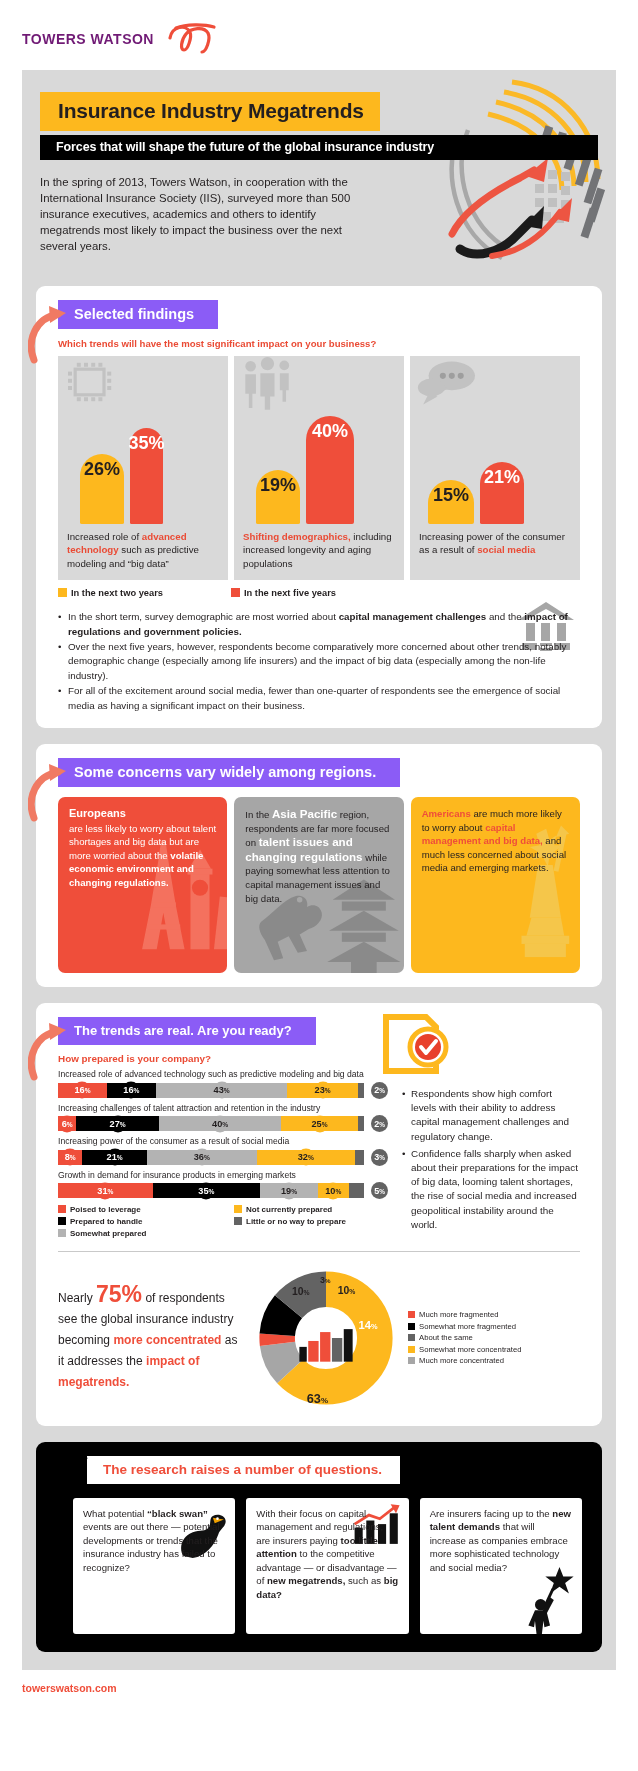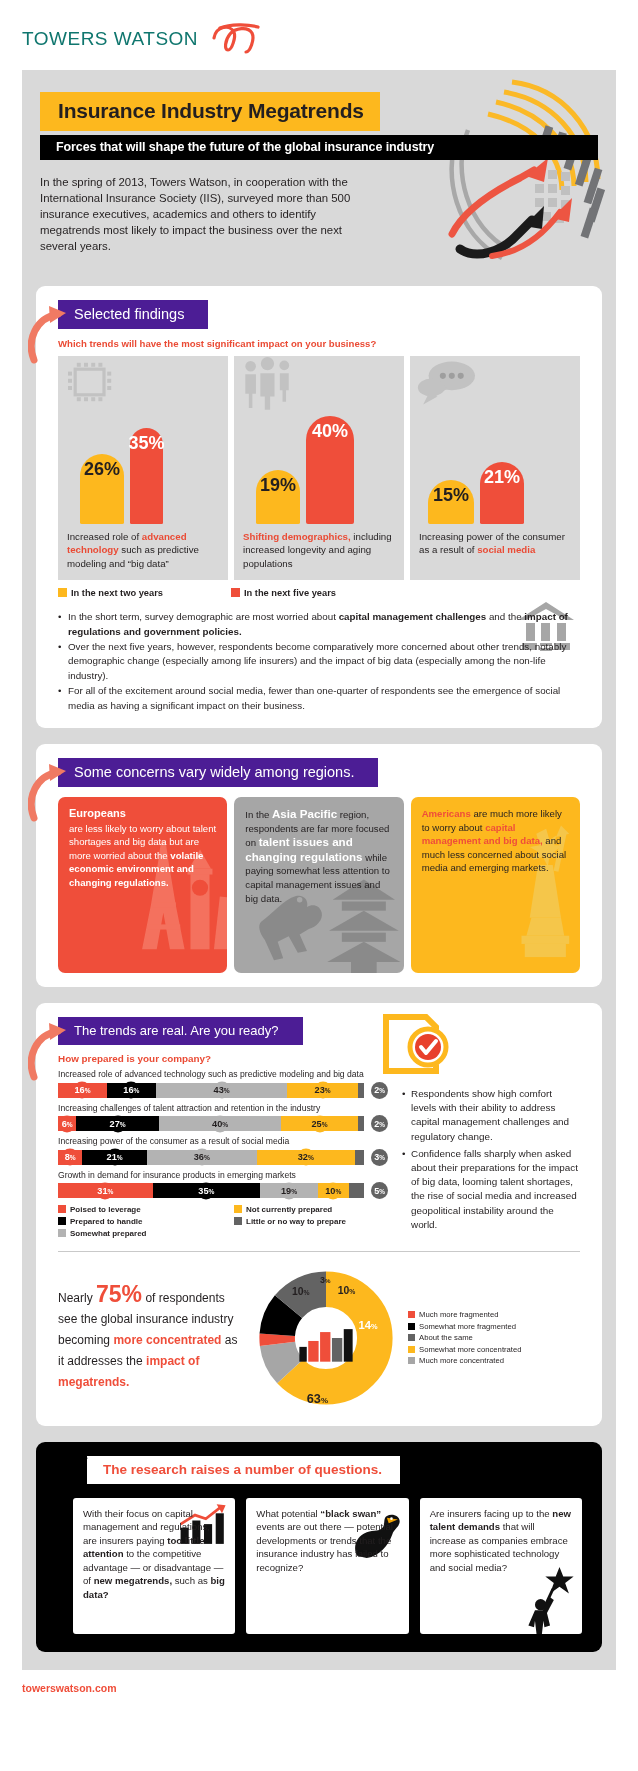--- a/index.html
+++ b/index.html
@@ -7,21 +7,21 @@
     width: 638px;
     background: #ffffff;
     font-family: "Liberation Sans", sans-serif;
     color: #231f20;
     -webkit-font-smoothing: antialiased;
   }
   .page { width:638px; position:relative; }
 
   
   .logo-bar { padding: 22px 0 14px 22px; display:flex; align-items:center; gap:10px; }
-  .logo-text { font-size:19px; font-weight:normal; letter-spacing:0.5px; color:#0f766e; }
+  .logo-text { font-size:14px; font-weight:bold; letter-spacing:0.5px; color:#701a75; }
   .logo-mark { width:60px; height:34px; }
 
   
   .grey-wrap { background:#d9d9d9; margin:0 22px 0 22px; padding:0 0 18px 0; position:relative; }
 
   
   .hero { position:relative; padding: 22px 0 16px 0; overflow:hidden; }
   .hero-globe { position:absolute; right:-6px; top:4px; width:230px; height:215px; }
   .title-bar {
     background:#fdb81e; display:inline-block; padding:7px 16px 8px 18px;
@@ -31,21 +31,21 @@
   .subtitle-bar {
     background:#000; display:block; margin:4px 18px 0 18px; padding:5px 14px 6px 16px;
     position:relative; z-index:3;
   }
   .subtitle-bar h2 { font-size:12.5px; font-weight:bold; color:#fff; letter-spacing:-0.1px; }
   .intro { margin:14px 18px 0 18px; width:320px; font-size:11.4px; line-height:16px; position:relative; z-index:3; }
 
   
   .card { background:#fff; border-radius:9px; margin:16px 14px 0 14px; padding:0 0 14px 0; position:relative; }
   .blackhdr {
-    background:#4c1d95; display:inline-block; color:#fff; font-weight:normal;
+    background:#8b5cf6; display:inline-block; color:#fff; font-weight:bold;
     padding:6px 24px 7px 16px; margin:14px 0 0 22px; font-size:14.5px;
   }
   .blackhdr.sm { font-size:13px; }
   .curvearrow { position:absolute; left:-8px; top:18px; width:42px; height:60px; z-index:5; }
 
   
   .qred { color:#ea4b35; font-weight:bold; font-size:9.6px; margin:9px 0 7px 22px; }
   .findings { display:flex; gap:6px; margin:0 22px; }
   .fcol { background:#d9d9d9; flex:1; position:relative; padding:0 0 6px 0; }
   .ficon { height:56px; position:relative; }
@@ -569,47 +569,47 @@
     <div class="qcard">
       <svg class="qarrow" viewBox="0 0 46 56">
         <path d="M8 52 C0 32 10 12 32 8" fill="none" stroke="#000" stroke-width="7" stroke-linecap="round"></path>
         <path d="M22 0 L42 6 L24 18 Z" fill="#000"></path>
       </svg>
       <div class="qhdr">The research raises a number of questions.</div>
 
       <div class="qrow">
 
         <div class="qbox">
+          <svg class="qart" viewBox="0 0 70 56" style="right:2px;top:12px;width:64px;height:52px">
+            <path d="M16 50 C10 42 14 28 26 24 C34 21 40 24 44 18 C46 14 44 8 48 6 C54 3 62 6 62 12 C62 18 56 20 54 26 C50 38 40 50 26 52 Z" fill="#111"></path>
+            <path d="M48 8 L60 10 L50 14 Z" fill="#f0a000"></path>
+            <circle cx="53" cy="9" r="1.4" fill="#fff"></circle>
+          </svg>
+          <div class="qtxt">
+            <span>What potential </span><b>“black swan”</b><span> events are out there — potential developments or trends that the insurance industry has failed to recognize?</span>
+          </div>
+        </div>
+
+        <div class="qbox">
           <svg class="qart" viewBox="0 0 60 46" style="right:4px;top:6px;width:54px;height:42px">
             <g fill="#111">
               <rect x="4" y="26" width="9" height="18"></rect>
                 <rect x="17" y="18" width="9" height="26"></rect>
               <rect x="30" y="22" width="9" height="22"></rect>
                 <rect x="43" y="10" width="9" height="34"></rect>
             </g>
             <path d="M4 22 L20 12 L32 16 L50 2" fill="none" stroke="#ef4e3a" stroke-width="3"></path>
             <path d="M44 0 L54 1 L50 10 Z" fill="#ef4e3a"></path>
           </svg>
           <div class="qtxt">
             <span>With their focus on capital management and regulations, are insurers paying </span><b>too little attention</b><span> to the competitive advantage — or disadvantage — of </span><b>new megatrends,</b><span> such as </span><b>big data?</b>
           </div>
         </div>
 
         <div class="qbox">
-          <svg class="qart" viewBox="0 0 70 56" style="right:2px;top:12px;width:64px;height:52px">
-            <path d="M16 50 C10 42 14 28 26 24 C34 21 40 24 44 18 C46 14 44 8 48 6 C54 3 62 6 62 12 C62 18 56 20 54 26 C50 38 40 50 26 52 Z" fill="#111"></path>
-            <path d="M48 8 L60 10 L50 14 Z" fill="#f0a000"></path>
-            <circle cx="53" cy="9" r="1.4" fill="#fff"></circle>
-          </svg>
-          <div class="qtxt">
-            <span>What potential </span><b>“black swan”</b><span> events are out there — potential developments or trends that the insurance industry has failed to recognize?</span>
-          </div>
-        </div>
-
-        <div class="qbox">
           <svg class="qart" viewBox="0 0 70 78" style="right:-2px;bottom:-4px;width:66px;height:76px">
             <g fill="#111">
               <path d="M44 4 L48 14 L59 14 L50 21 L54 32 L44 25 L34 32 L38 21 L29 14 L40 14 Z"></path>
               <rect x="31" y="26" width="3" height="22" transform="rotate(25 32 37)"></rect>
               <circle cx="24" cy="44" r="6"></circle>
               <path d="M18 50 h12 l4 16 l-6 2 l-1 -7 l-2 17 h-5 l-2 -17 l-1 7 l-6 -2 z"></path>
               <path d="M26 50 L34 36 l4 3 l-8 15 z"></path>
             </g>
           </svg>
           <div class="qtxt">

